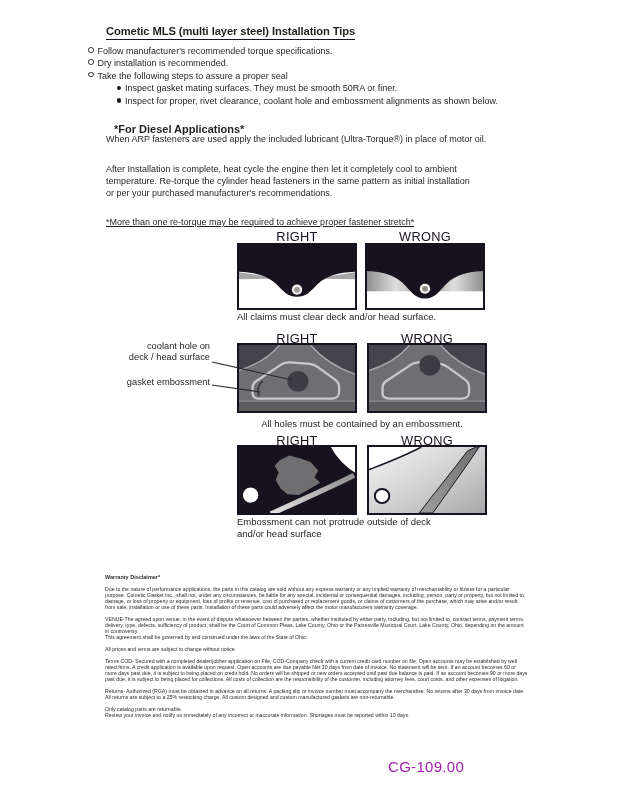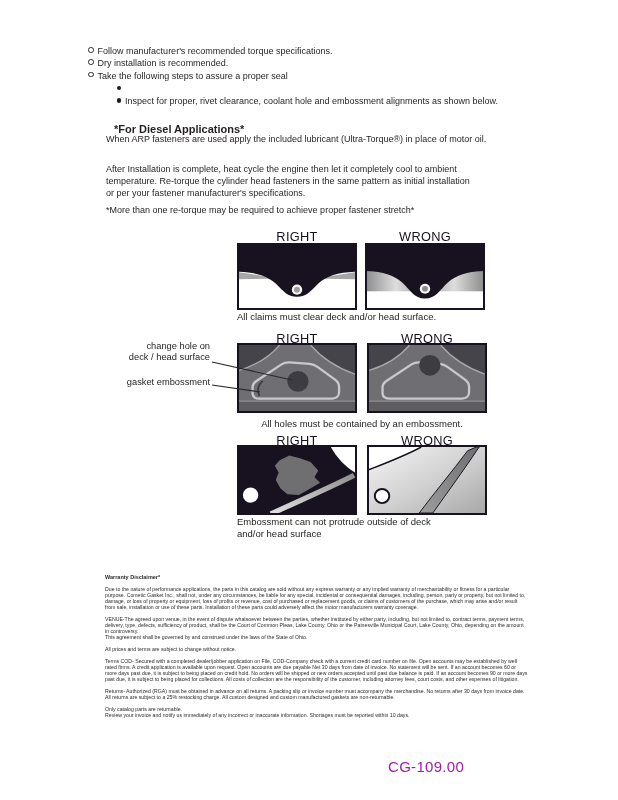--- a/index.html
+++ b/index.html
@@ -21,21 +21,21 @@
   }
   .dot {
     display:inline-block; width:4.4px; height:4.4px; background:#1d1d1d;
     border-radius:50%; margin-right:3.5px; vertical-align:1px;
   }
   .diesel-heading { position:absolute; left:106px; top:115px; margin:8px; font-size:11px; font-weight:bold; }
   .para { position:absolute; left:106px; font-size:9px; line-height:12px; }
   .para div { white-space:nowrap; }
   #para1 { top:133px; }
   #para2 { top:163px; }
-  #retorque-note { top:204px; }
+  #retorque-note { top:216px;text-decoration:underline; }
   .figlabel {
     position:absolute; width:120px; text-align:center;
     font-size:12.8px; letter-spacing:0.3px; color:var(--ink);
   }
   .figbox {
     position:absolute; box-sizing:border-box; width:120px;
     border:2px solid var(--ink); background:#fff;
   }
   .figbox svg { display:block; }
   .figcaption { position:absolute; font-size:9.5px; color:#1f1f1f; line-height:11.5px; }
@@ -52,39 +52,40 @@
   .gmid-f { fill:var(--gray-mid); }
   .gdark-f { fill:var(--gray-dark); }
   .silver-s { stroke:var(--silver); }
   .hole-f { fill:var(--hole); }
 </style>
 </head>
 <body>
 
 <div class="page">
 
+  <h1 class="title">Cometic MLS (multi layer steel) Installation Tips</h1>
 
   <div class="tips">
     <div class="tip-row"><span class="ring"></span><span>Follow manufacturer's recommended torque specifications.</span></div>
     <div class="tip-row"><span class="ring"></span><span>Dry installation is recommended.</span></div>
     <div class="tip-row"><span class="ring"></span><span>Take the following steps to assure a proper seal</span></div>
-    <div class="tip-row sub"><span class="dot"></span></div>
+    <div class="tip-row sub"><span class="dot"></span><span>Inspect gasket mating surfaces.  They must be smooth 50RA or finer.</span></div>
     <div class="tip-row sub"><span class="dot"></span><span>Inspect for proper, rivet clearance, coolant hole and embossment alignments as shown below.</span></div>
   </div>
 
   <h2 class="diesel-heading">*For Diesel Applications*</h2>
 
   <div class="para" id="para1">
     <div>When ARP fasteners are used apply the included lubricant (Ultra-Torque®) in place of motor oil.</div>
   </div>
 
   <div class="para" id="para2">
     <div>After Installation is complete, heat cycle the engine then let it completely cool to ambient</div>
     <div>temperature. Re-torque the cylinder head fasteners in the same pattern as initial installation</div>
-    <div>or per your fastener manufacturer's specifications.</div>
+    <div>or per your purchased manufacturer's recommendations.</div>
   </div>
 
   <div class="para" id="retorque-note">*More than one re-torque may be required to achieve proper fastener stretch*</div>
 
   <div class="figlabel" style="left:237px; top:229px;">RIGHT</div>
   <div class="figlabel" style="left:365px; top:229px;">WRONG</div>
 
   <div class="figbox" style="left:237px; top:243px; height:67px;">
     <svg width="116" height="63" viewBox="0 0 120 67" preserveAspectRatio="none">
       <polygon points="0,29 42,35.5 0,36.5" fill="#a6a6a6"></polygon>
@@ -142,21 +143,21 @@
       <path class="gdark-f" d="M0,0 H42 C33,11 19,21 0,27 Z"></path>
       <path d="M42,0 C33,11 19,21 0,27" fill="none" stroke="#a8a8ac" stroke-width="1.4"></path>
       <path class="gdark-f" d="M120,0 H74 C85,13 101,24 120,31 Z"></path>
       <path d="M74,0 C85,13 101,24 120,31" fill="none" stroke="#a8a8ac" stroke-width="1.4"></path>
       <path class="silver-s" fill="none" stroke-width="2.4" d="M14,51 L14,45 C14,42 15.5,40 18,38.2 L44,20.5 C46.5,18.8 49.5,18.2 52.5,18.4 L73,20 C76,20.3 79,21.5 81.5,23.4 L99,36.5 C102,38.7 103.5,41 103.5,44 V50.5 C103.5,54.5 100.5,56.8 96.5,56.8 L21,56.8 C16.5,56.8 14,54.5 14,51 Z"></path>
       <circle class="hole-f" cx="63" cy="21.5" r="11"></circle>
     </svg>
   </div>
 
   <div class="ann" style="top:341px;">
-    <div>change hole on</div>
+    <div>coolant hole on</div>
     <div>deck / head surface</div>
   </div>
   <div class="ann" style="top:377px;">gasket embossment</div>
 
   <svg class="leader-svg" width="250" height="70" viewBox="0 0 250 70">
     <line x1="97" y1="24" x2="177" y2="42" stroke="#2a2a2a" stroke-width="1.1"></line>
     <line x1="97" y1="47" x2="145" y2="54" stroke="#2a2a2a" stroke-width="1.1"></line>
   </svg>
 
   <div class="figcaption" style="left:237px; top:418px; width:250px; text-align:center;">All holes must be contained by an embossment.</div>

